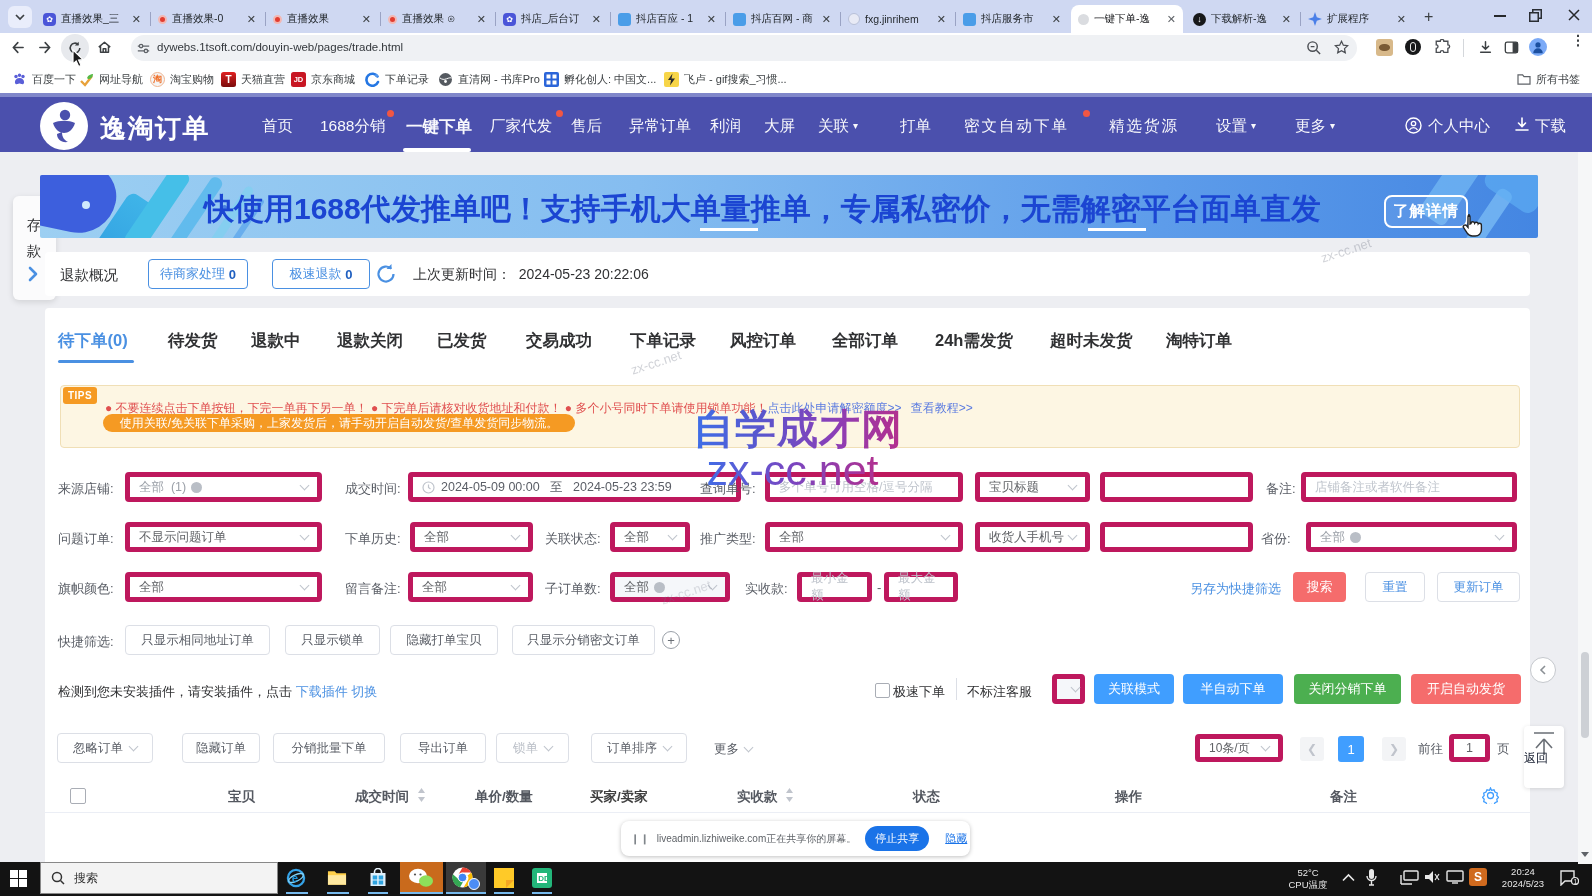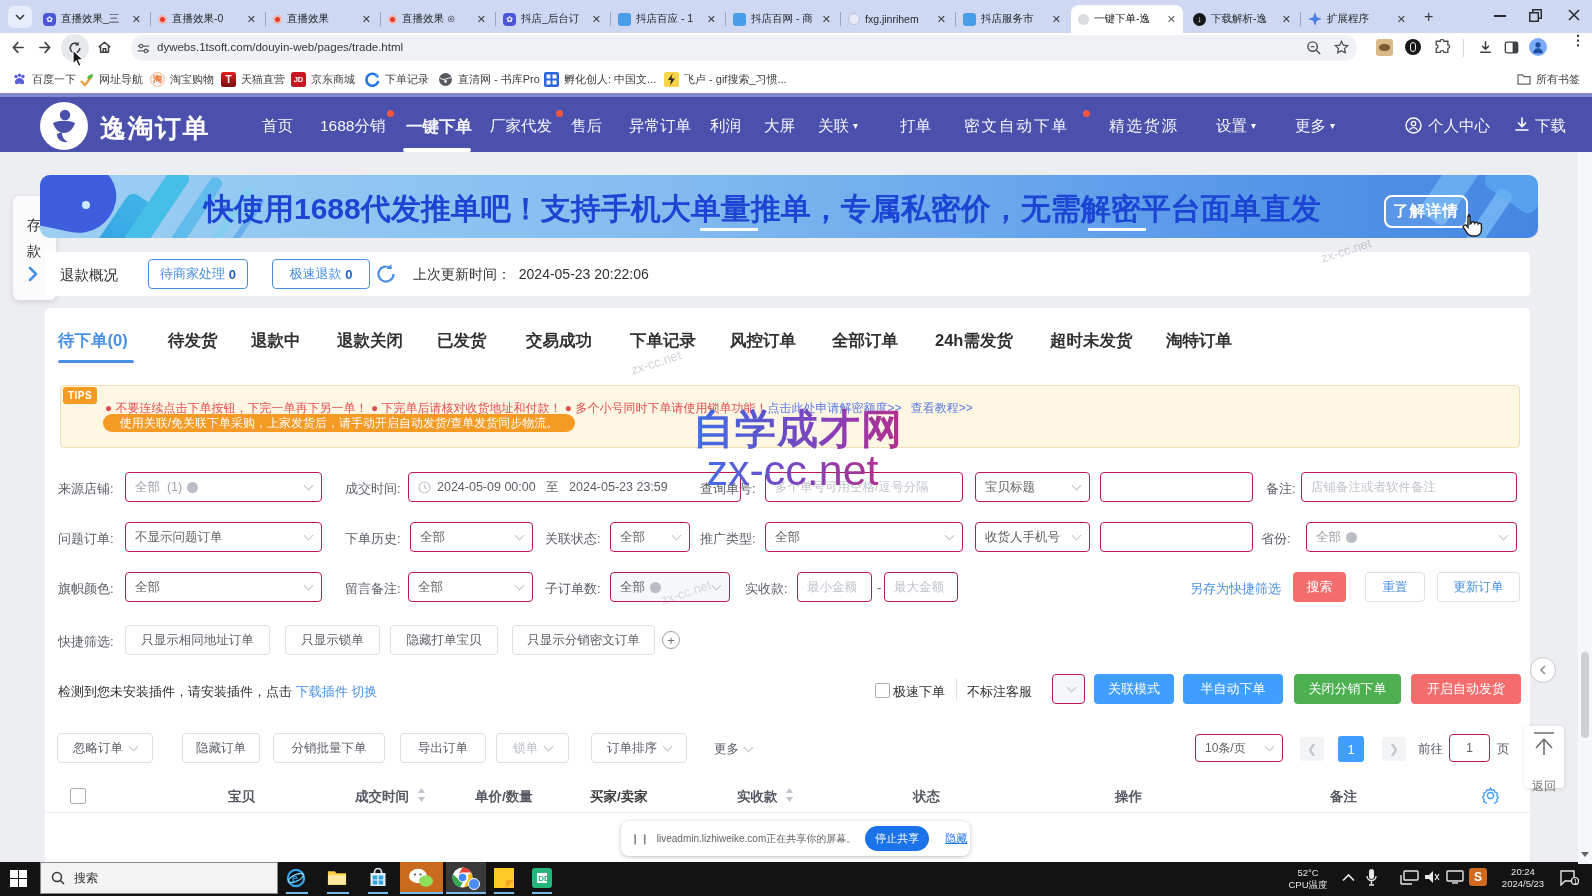--- a/index.html
+++ b/index.html
@@ -24,30 +24,30 @@
   .bm { position:absolute; top:7px; height:16px; display:flex; align-items:center; }
   .bm .bi { width:15px; height:15px; border-radius:3px; margin-right:5px; flex:none; font-size:10px; color:#fff; display:flex; align-items:center; justify-content:center; font-weight:bold; }
   .bm .bt { font-size:11px; color:#3c4043; white-space:nowrap; }
   
   #hdrstrip { position:absolute; left:0; top:93px; width:1592px; height:4px; background:#8087ca; }
   #appheader { position:absolute; left:0; top:97px; width:1592px; height:55px; background:#4b50ad; }
   .nav { position:absolute; top:19px; color:rgba(255,255,255,.96); font-size:15.5px; white-space:nowrap; }
   .nav.bold { font-weight:bold; font-size:16.5px; }
   .reddot { position:absolute; width:7px; height:7px; border-radius:50%; background:#f25643; }
   
-  #banner { position:absolute; left:40px; top:175px; width:1498px; height:63px; background:linear-gradient(90deg,#9ccff2 0%, #85bdf0 40%, #5d9cea 75%, #4486e2 100%); overflow:hidden; border-radius:10px; }
+  #banner { position:absolute; left:40px; top:175px; width:1498px; height:63px; background:linear-gradient(90deg,#9ccff2 0%, #85bdf0 40%, #5d9cea 75%, #4486e2 100%); overflow:hidden; border-radius:2px; }
   
   #leftfloat { position:absolute; left:13px; top:196px; width:43px; height:104px; background:#fbfbfc; border-radius:6px; box-shadow:0 2px 6px rgba(0,0,0,.12); }
   
   #refundbar { position:absolute; left:45px; top:252px; width:1485px; height:44px; background:#fff; border-radius:4px; }
   .obtn { position:absolute; top:7px; height:30px; border:1px solid #4a90e2; border-radius:4px; display:flex; align-items:center; justify-content:center; color:#4a90e2; font-size:13px; background:#fff; }
   
   #maincard { position:absolute; left:45px; top:308px; width:1485px; height:556px; background:#fff; border-radius:4px 4px 0 0; }
   .otab { position:absolute; top:0; font-size:16.5px; font-weight:bold; color:#2b2e33; white-space:nowrap; }
-  .sel { position:absolute; height:30px; background:#fff; border:1px solid #be185d; border-radius:4px; display:flex; align-items:center; padding:0 9px; font-size:12.5px; color:#606266; }
+  .sel { position:absolute; height:30px; background:#fff; border:5px solid #be185d; border-radius:4px; display:flex; align-items:center; padding:0 9px; font-size:12.5px; color:#606266; }
   .sel .ph { color:#bfc4cc; }
   .chev { width:7px; height:7px; border-right:1.4px solid #bfc4cc; border-bottom:1.4px solid #bfc4cc; transform:rotate(45deg); margin-left:auto; margin-top:-4px; flex:none; }
   .flabel { position:absolute; font-size:13px; color:#5a5e66; white-space:nowrap; }
   .qbtn { position:absolute; top:0; height:30px; border:1px solid #dcdfe6; border-radius:4px; background:#fff; display:flex; align-items:center; justify-content:center; font-size:12.5px; color:#5a5e66; white-space:nowrap; }
   .cbtn { position:absolute; height:30px; border-radius:4px; display:flex; align-items:center; justify-content:center; font-size:13px; color:#fff; white-space:nowrap; }
   .gray-circle { display:inline-block; width:11px; height:11px; border-radius:50%; background:#b9bec6; margin-left:5px; }
   
   #taskbar { position:absolute; left:0; top:862px; width:1592px; height:34px; background:#131313; }
   .tkico { position:absolute; top:6px; width:20px; height:20px; }
   .trayt { position:absolute; color:#e8e8e8; font-size:9.5px; text-align:center; line-height:1.3; }
@@ -533,21 +533,21 @@
 </div>
 
 <div class="abs" style="left:1530px;top:657px;width:26px;height:26px;border:1px solid #c5c8cd;border-radius:50%;background:#fff;z-index:25"></div>
 <svg class="abs" style="left:1537px;top:664px;z-index:26" width="12" height="12" viewBox="0 0 12 12">
       <path d="M8 2L4 6l4 4" stroke="#8b9095" stroke-width="1.6" fill="none"></path>
     </svg>
 <div class="abs" style="left:1524px;top:726px;width:40px;height:62px;background:#fff;border-radius:4px;box-shadow:0 1px 4px rgba(0,0,0,.12);z-index:25">
   <svg style="position:absolute;left:8px;top:5px" width="24" height="26" viewBox="0 0 24 26">
         <path d="M2 2h20M12 24V8M12 8l-8 9M12 8l8 9" stroke="#6a6f76" stroke-width="1.6" fill="none"></path>
       </svg>
-  <div style="position:absolute;left:0;top:52px;width:40px;text-align:center;color:#737373;font-size:12px">返回</div>
+  <div style="position:absolute;left:0;top:24px;width:40px;color:#0f172a;font-size:12px">返回</div>
 </div>
 
 <div class="abs" style="left:1578px;top:152px;width:14px;height:712px;background:#f6f7f8;z-index:5">
   <div class="abs" style="left:3px;top:500px;width:8px;height:86px;background:#cdd0d5;border-radius:4px"></div>
   <div class="abs" style="left:3px;top:700px;width:0;height:0;border-left:4px solid transparent;border-right:4px solid transparent;border-top:5px solid #5f6368"></div>
 </div>
 
 <div id="taskbar">
       <svg class="abs" style="left:10px;top:8px" width="17" height="17" viewBox="0 0 17 17">
         <rect x="0" y="0" width="8" height="8" fill="#fff"></rect>

